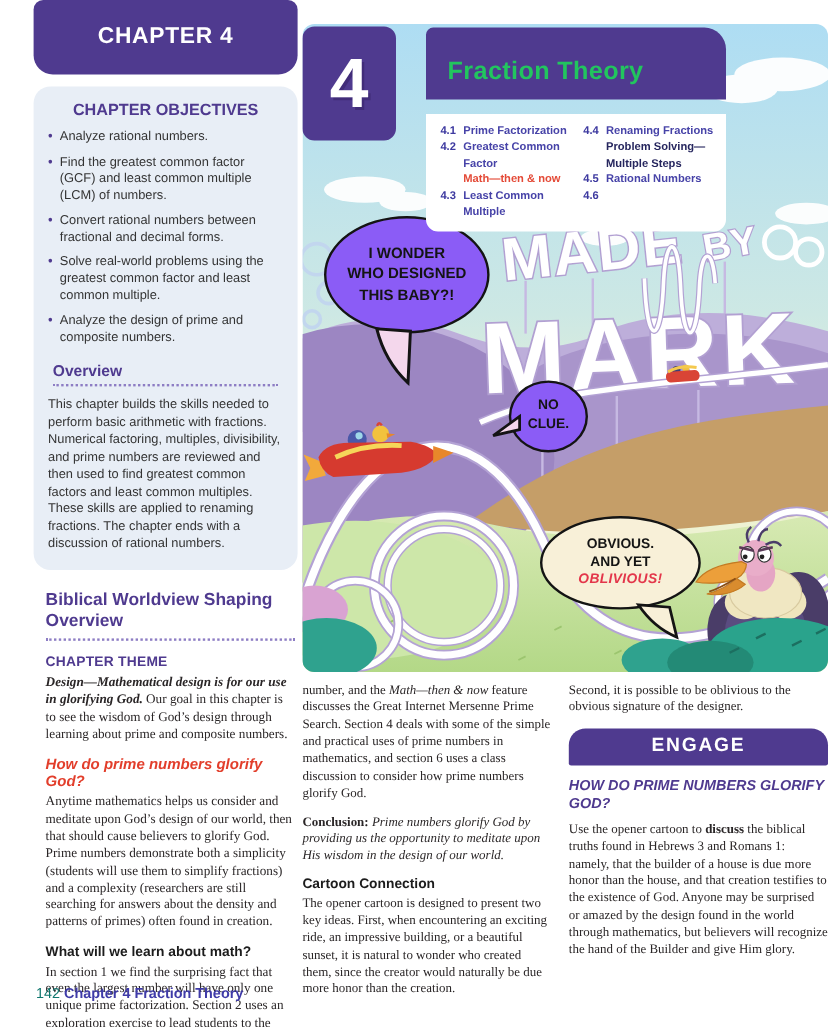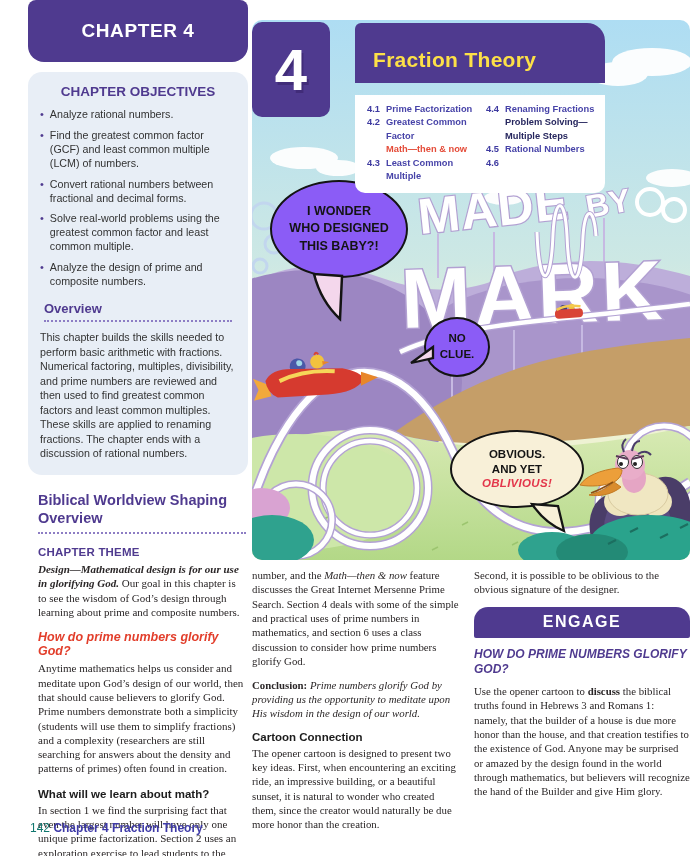--- a/index.html
+++ b/index.html
@@ -28,21 +28,21 @@
   .learn-h{margin:12px 0 3px;font-size:11.5px;font-weight:bold;color:#1c1c1c;}
   
   .main{position:absolute;left:252px;top:20px;width:438px;}
   .illustration{position:relative;width:438px;height:540px;border-radius:10px;overflow:hidden;}
   .scene{position:absolute;left:0;top:0;}
   .num-box{position:absolute;left:0;top:2px;width:78px;height:95px;background:#4f3a8f;border-radius:10px;
         display:flex;align-items:center;justify-content:center;color:#fff;font-size:58px;font-weight:bold;
         text-shadow:2px 3px 0 rgba(40,20,80,.35);z-index:5;}
   .title-banner{position:absolute;left:103px;top:3px;width:250px;height:60px;background:#4f3a8f;
         border-radius:6px 18px 0 0;box-sizing:border-box;display:flex;align-items:flex-end;
-        padding:0 0 11px 18px;color:#fde047;font-size:21px;font-weight:bold;letter-spacing:.3px;z-index:5;}
+        padding:0 0 11px 18px;color:#22c55e;font-size:21px;font-weight:bold;letter-spacing:.3px;z-index:5;}
   .toc-card{position:absolute;left:103px;top:75px;width:250px;background:#fff;border-radius:0 0 10px 10px;
         box-sizing:border-box;padding:8px 8px 9px 12px;display:flex;gap:8px;z-index:5;}
   .toc-col{flex:1;}
   .toc-row{display:flex;font-size:9.3px;line-height:1.45;}
   .toc-num{width:19px;flex:none;font-weight:bold;color:#3e3aa0;}
   .toc-title{font-weight:bold;color:#4743a8;}
   .toc-row.red .toc-title{color:#e44b38;}
   .toc-row.dark .toc-title{color:#26265e;}
   
   .bubble{position:absolute;background:#8b5cf6;border:2.5px solid #141414;border-radius:50%;

